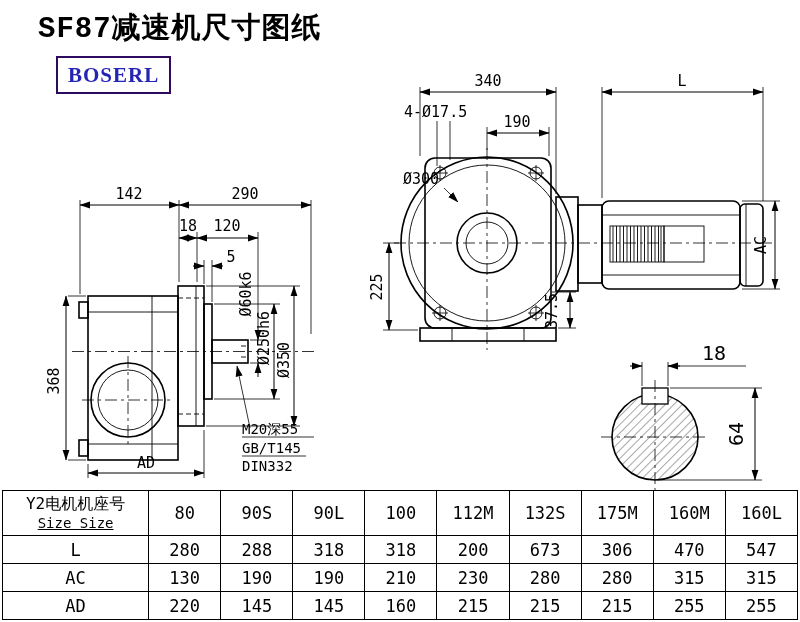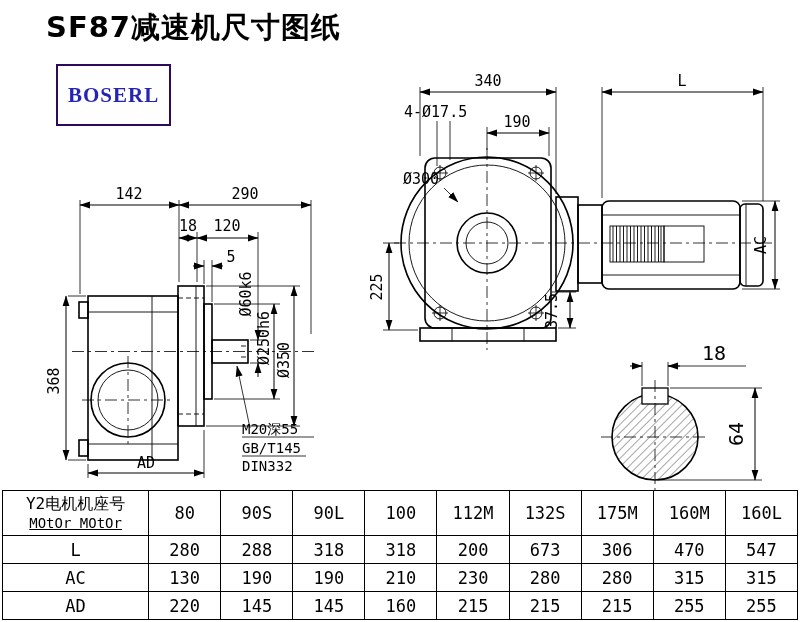--- a/index.html
+++ b/index.html
@@ -1,29 +1,29 @@
 <!DOCTYPE html>
 <html><head>
 <meta charset="utf-8">
 <style>
   html,body { margin:0; padding:0; }
   body {
     width:800px; height:622px; background:#ffffff; position:relative; overflow:hidden;
     font-family:"DejaVu Sans", sans-serif; color:#000;
   }
   .title {
-    position:absolute; left:46px; top:8px;
-    font-size:29px; font-weight:bold; letter-spacing:1px; white-space:nowrap;
+    position:absolute; left:38px; top:8px;
+    font-size:29px; font-weight:bold; letter-spacing:1px; white-space:nowrap;font-family:Liberation Mono, monospace;
   }
   .logo {
     position:absolute; left:56px; top:56px;
     border:2px solid #2d0a5e; background:#fff;
-    padding:16px 10px; height:26px; line-height:26px;
+    padding:4px 10px; height:26px; line-height:26px;
     font-family:"Liberation Serif", serif; font-weight:bold; font-size:21px;
-    color:#2525b5; letter-spacing:1px;margin-top:8px;
+    color:#2525b5; letter-spacing:1px;
   }
   svg.drawing { position:absolute; left:0; top:0; }
   .p  { fill:none; stroke:#000; stroke-width:1.6; }
   .t  { fill:none; stroke:#000; stroke-width:0.9; }
   .d  { fill:none; stroke:#000; stroke-width:1; }
   .e  { fill:none; stroke:#000; stroke-width:0.8; }
   .cl { fill:none; stroke:#000; stroke-width:0.8; stroke-dasharray:12 4 3 4; }
   .dsh{ fill:none; stroke:#000; stroke-width:0.9; stroke-dasharray:5 3; }
   text.dimtxt  { font:15px "DejaVu Sans Mono", monospace; fill:#000; }
   text.bigtxt  { font:20px "DejaVu Sans Mono", monospace; fill:#000; }
@@ -255,21 +255,21 @@
       <col style="width:72px">
       <col style="width:72px">
     <col style="width:72px">
       <col style="width:72px">
       <col style="width:72px">
   </colgroup>
   <tbody>
       <tr class="hdr">
     <td>
       <div class="cn">Y2电机机座号</div>
-      <div class="en">MOtOr MOtOr</div>
+      <div class="en">Size Size</div>
     </td>
     <td>80</td>
     <td>90S</td>
     <td>90L</td>
     <td>100</td>
     <td>112M</td>
     <td>132S</td>
     <td>175M</td>
     <td>160M</td>
     <td>160L</td>

